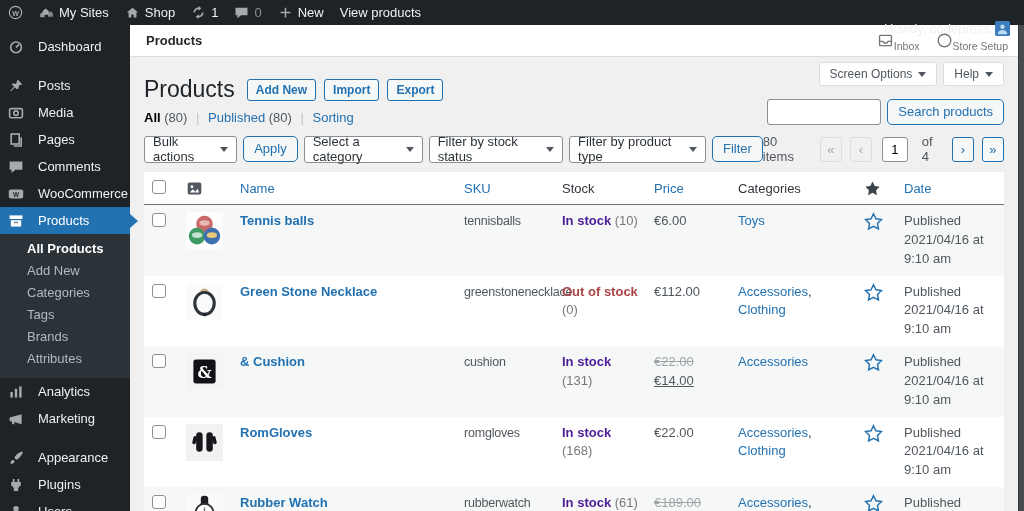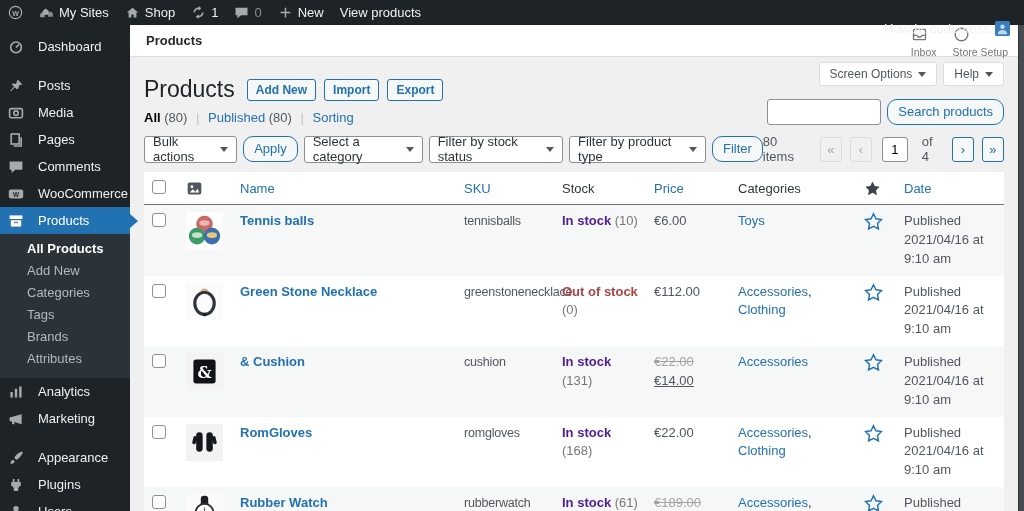--- a/index.html
+++ b/index.html
@@ -31,21 +31,21 @@
   .submenu-item { padding:4px 8px 4px 11px; font-size:13px; color:#b4b9be; cursor:pointer; line-height:14px; }
   .submenu-item.current { color:#fff; font-weight:bold; }
   .active-arrow { position:absolute; right:-8px; top:50%; margin-top:-7px; width:0; height:0; border-top:7px solid transparent; border-bottom:7px solid transparent; border-left:8px solid #2271b1; }
 
   
   .content { position:absolute; left:130px; top:25px; right:6px; bottom:0; }
 
   .wc-header { height:32px; background:#fff; border-bottom:1px solid #dcdcde; display:flex; align-items:center; justify-content:space-between; padding:0 10px 0 16px; }
   .wc-header-title { font-weight:bold; font-size:13px; color:#23282d; }
   .wc-header-right { display:flex; gap:16px; }
-  .wc-tab { display:flex; flex-direction:column; align-items:flex-start; color:#757575; cursor:pointer; padding-top:2px; }
+  .wc-tab { display:flex; align-items:flex-end; color:#757575; cursor:pointer; padding-top:2px; }
   .wc-tab svg { width:17px; height:17px; }
   .wc-tab .wc-tab-label { font-size:10.5px; line-height:11px; margin-top:1px; }
 
   .page-wrap { position:relative; padding:0 14px; }
 
   .screen-meta { position:absolute; top:5px; right:14px; display:flex; gap:6px; }
   .meta-btn { background:#fff; border:1px solid #dcdcde; border-radius:3px; color:#50575e; font-size:12px; padding:4px 10px; display:flex; align-items:center; gap:6px; cursor:pointer; }
   .meta-caret { width:0; height:0; border-left:4px solid transparent; border-right:4px solid transparent; border-top:5px solid #50575e; }
 
   .heading-row { display:flex; align-items:center; gap:8px; padding-top:19px; }
@@ -53,21 +53,21 @@
   .small-btn { background:#f6f7f7; border:1px solid #2271b1; border-radius:3px; color:#2271b1; font-size:12px; font-weight:600; padding:3px 8px; cursor:pointer; line-height:14px; }
 
   .views-row { margin-top:7px; font-size:13px; color:#646970; }
   .views-row .view-current { color:#000; font-weight:600; }
   .views-row a { color:#2271b1; cursor:pointer; }
   .views-row .count { color:#50575e; font-weight:400; }
   .views-row .vsep { color:#c3c4c7; margin:0 5px; }
 
   .search-box { position:absolute; top:42px; right:14px; display:flex; gap:6px; align-items:center; }
   .search-input { width:114px; height:26px; border:1px solid #8c8f94; border-radius:3px; background:#fff; padding:0 6px; font-size:13px; }
-  .btn { background:#f6f7f7; border:1px solid #2271b1; border-radius:10px; color:#2271b1; font-size:13px; padding:0 10px; height:26px; cursor:pointer; line-height:24px; }
+  .btn { background:#f6f7f7; border:1px solid #2271b1; border-radius:5px; color:#2271b1; font-size:13px; padding:0 10px; height:26px; cursor:pointer; line-height:24px; }
 
   .filter-row { margin-top:9px; display:flex; align-items:center; }
   .filter-left { display:flex; gap:6px; align-items:center; }
   .fake-select { height:27px; background:#fff; border:1px solid #8c8f94; border-radius:3px; display:flex; align-items:center; gap:10px; padding:0 8px; font-size:13px; color:#2c3338; cursor:pointer; }
   .sel-caret { width:0; height:0; border-left:4px solid transparent; border-right:4px solid transparent; border-top:5px solid #50575e; }
   .filter-right { margin-left:auto; display:flex; align-items:center; gap:8px; color:#50575e; }
   .items-count { margin-right:8px; }
   .pg-btn { width:26px; height:25px; border-radius:3px; display:flex; align-items:center; justify-content:center; font-size:13px; cursor:default; }
   .pg-btn.disabled { background:#f0f0f1; border:1px solid #dcdcde; color:#a7aaad; }
   .pg-btn.enabled { background:#f6f7f7; border:1px solid #2271b1; color:#2271b1; cursor:pointer; }

